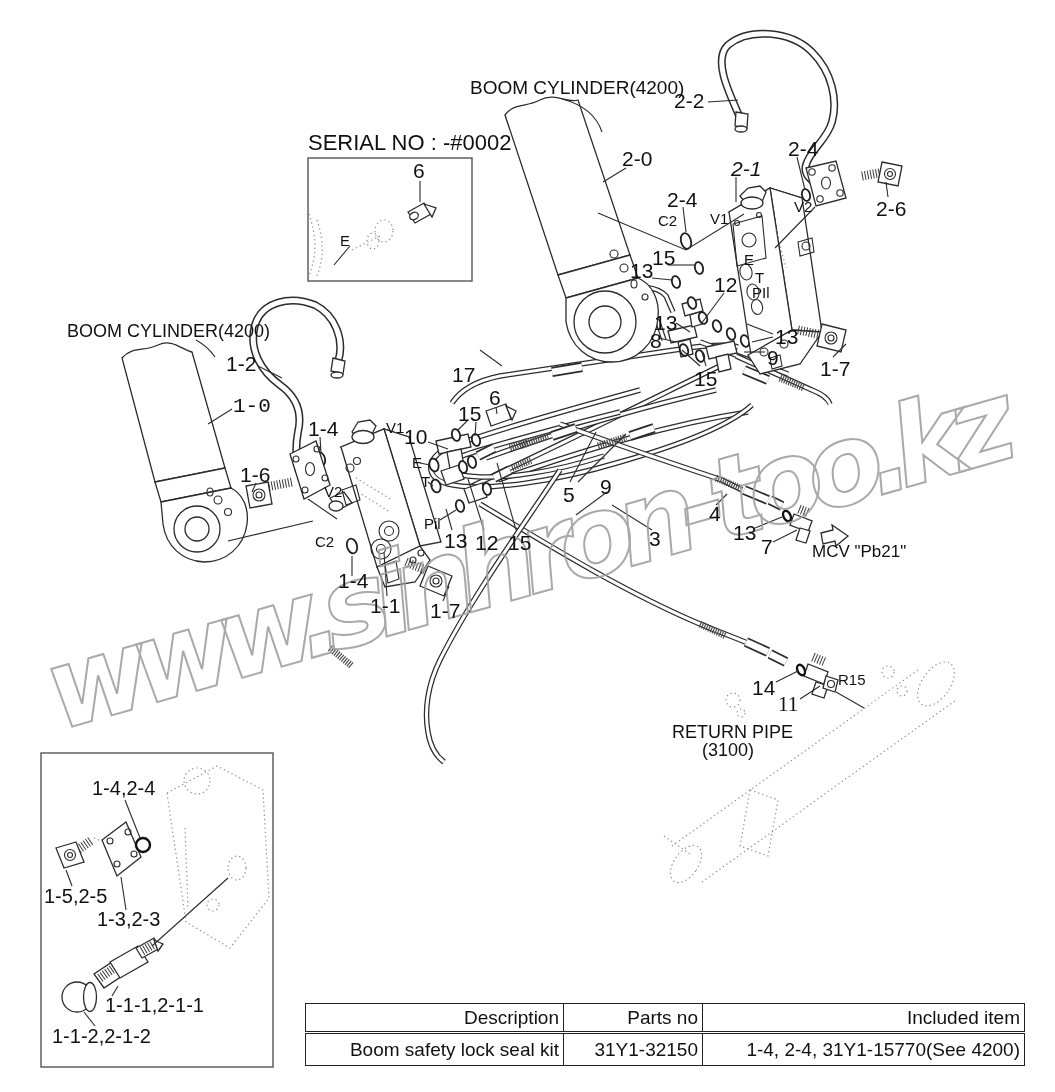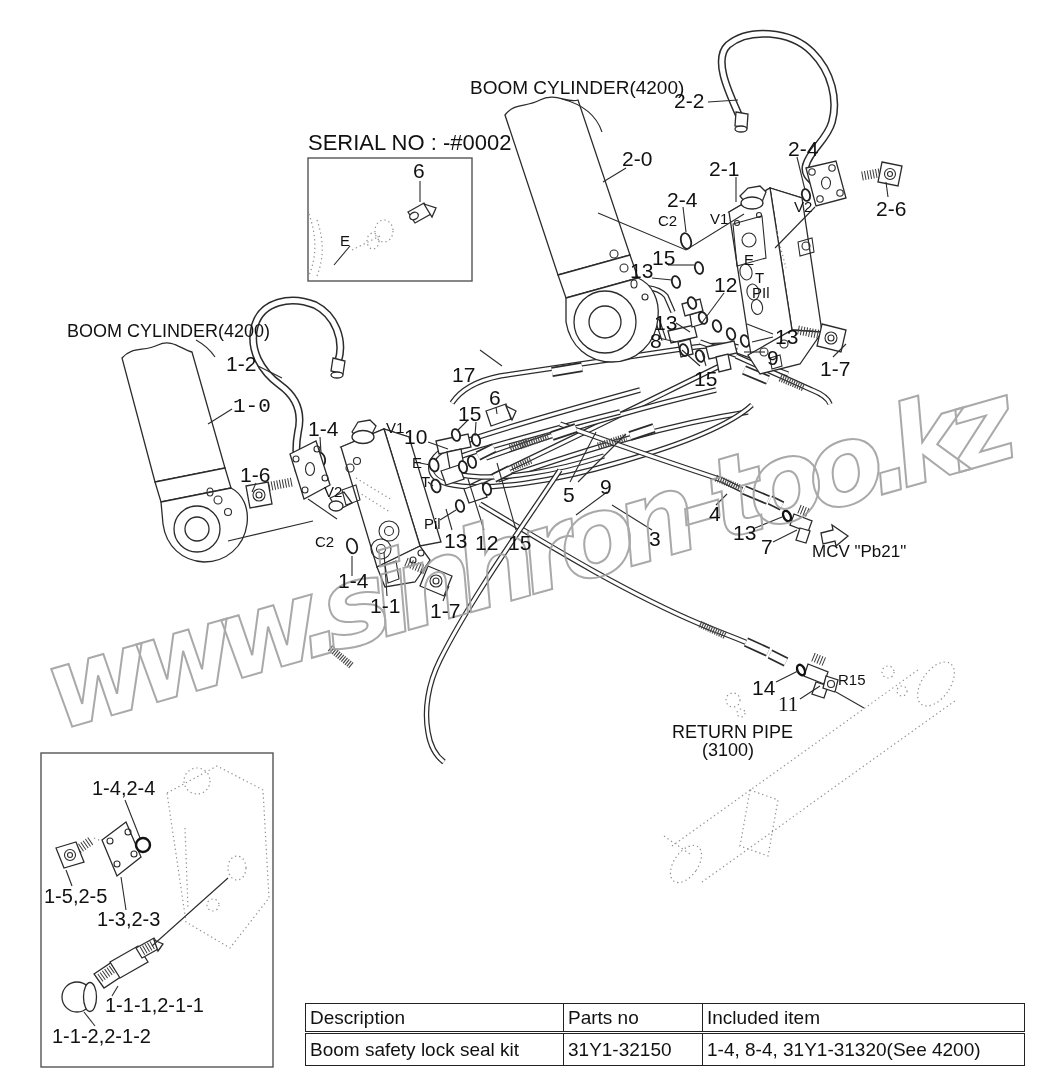--- a/index.html
+++ b/index.html
@@ -10,21 +10,21 @@
     font-family:"DejaVu Sans",sans-serif;font-style:italic;font-weight:bold;
     font-size:112px;letter-spacing:-15px;color:transparent;
     -webkit-text-stroke:2px #a0a0a0;transform:rotate(-16deg);transform-origin:0 50%;
     opacity:.9;pointer-events:none;}
   .co{position:absolute;z-index:5;font-size:21px;color:#111;white-space:nowrap;line-height:1;}
   .sm{font-size:15px;}
   .f22{font-size:22px;} .f19{font-size:19px;} .f18{font-size:18px;} .f17{font-size:17px;} .f20{font-size:20px;}
   .ctr{text-align:center;}
   #ptable{position:absolute;left:305px;top:1003px;z-index:6;border-collapse:collapse;
           font-size:19px;color:#111;table-layout:fixed;}
-  #ptable th,#ptable td{border:1.6px solid #222;text-align:left;padding:0 4px;
+  #ptable th,#ptable td{border:1.6px solid #222;text-align:right;padding:0 4px;
           font-weight:normal;overflow:hidden;white-space:nowrap;margin-top:45px;}
   #ptable th{height:27px;border-bottom:3px double #222;}
   #ptable td{height:31px;}
 </style>
 </head>
 <body>
 
 <div id="stage">
 
 <svg id="art" width="1055" height="1092" viewBox="0 0 1055 1092">
@@ -392,21 +392,21 @@
 
 <span class="co f19" style="left:470px;top:78px;">BOOM CYLINDER(4200)</span>
 <span class="co f18" style="left:67px;top:322px;">BOOM CYLINDER(4200)</span>
 <span class="co f22" style="left:308px;top:132px;text-align:right;">SERIAL NO : -#0002</span>
 <span class="co f17" style="left:812px;top:543px;">MCV "Pb21"</span>
 <span class="co f18 ctr" style="left:672px;top:723px;width:112px;">RETURN PIPE</span>
 <span class="co f18 ctr" style="left:672px;top:741px;width:112px;">(3100)</span>
 
 <span class="co" style="left:674px;top:90px;">2-2</span>
 <span class="co" style="left:622px;top:148px;">2-0</span>
-<span class="co" style="left:709px;top:158px;">2-1</span>
+<span class="co" style="left:731px;top:158px;font-style:italic;">2-1</span>
 <span class="co" style="left:788px;top:138px;">2-4</span>
 <span class="co" style="left:876px;top:198px;">2-6</span>
 <span class="co sm" style="left:794px;top:199px;">V2</span>
 <span class="co" style="left:667px;top:189px;">2-4</span>
 <span class="co sm" style="left:658px;top:213px;">C2</span>
 <span class="co sm" style="left:710px;top:211px;">V1</span>
 <span class="co" style="left:652px;top:247px;">15</span>
 <span class="co" style="left:630px;top:260px;">13</span>
 <span class="co" style="left:714px;top:274px;">12</span>
 <span class="co sm" style="left:744px;top:252px;">E</span>
@@ -466,18 +466,18 @@
     <tr>
       <th>Description</th>
       <th>Parts no</th>
       <th>Included item</th>
     </tr>
   </thead>
   <tbody>
     <tr>
       <td>Boom safety lock seal kit</td>
       <td>31Y1-32150</td>
-      <td>1-4, 8-4, 31Y1-31320(See 4200)</td>
+      <td>1-4, 2-4, 31Y1-15770(See 4200)</td>
     </tr>
   </tbody>
 </table>
 
 </div>
 
 </body></html>

